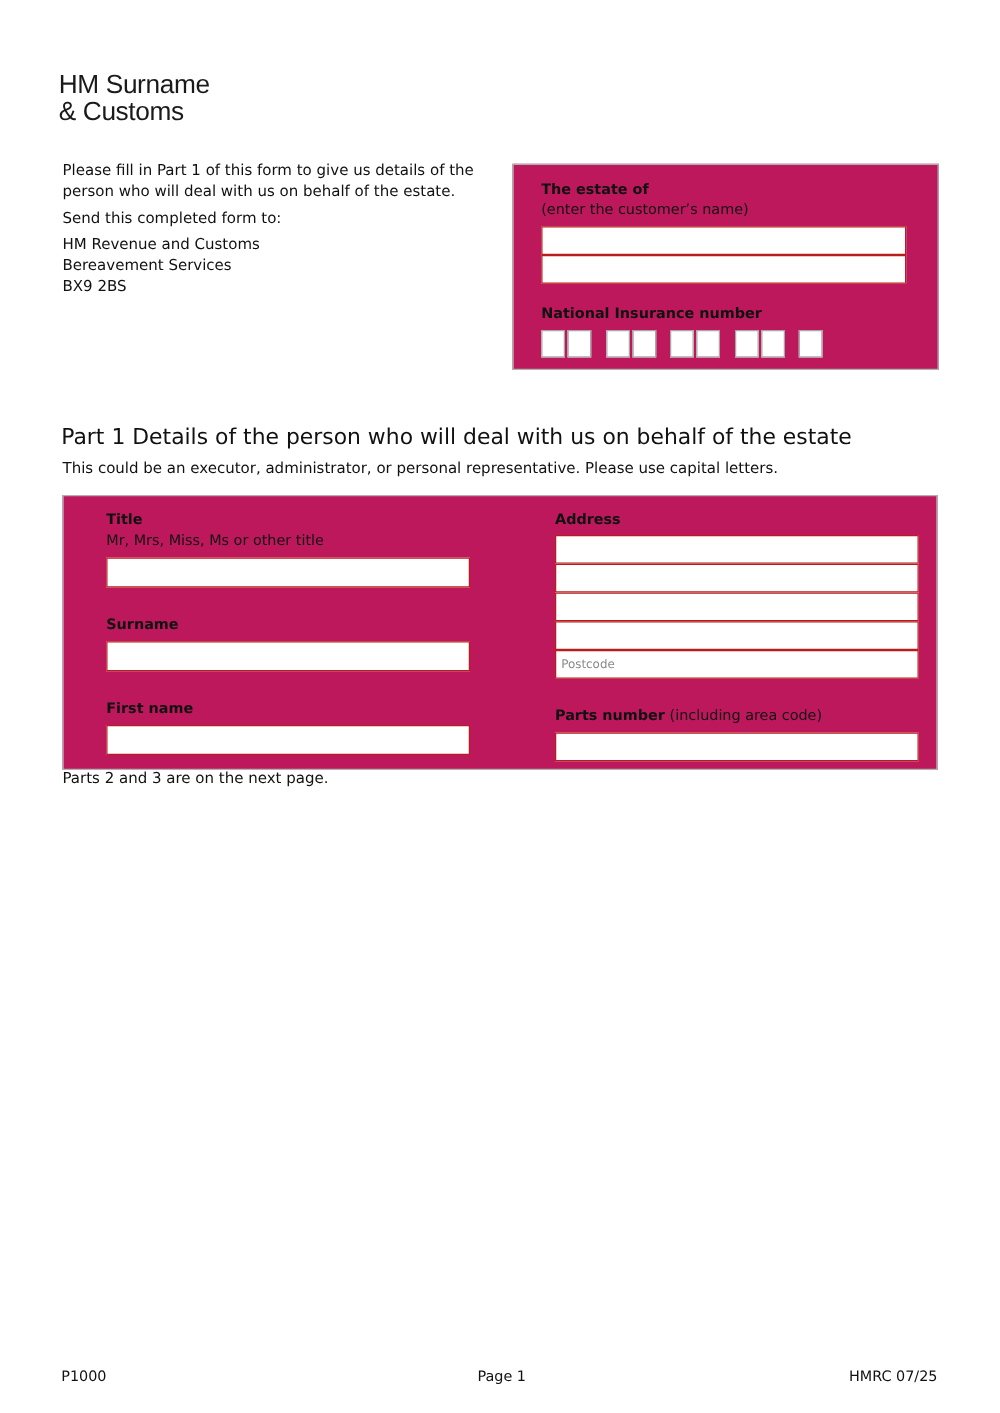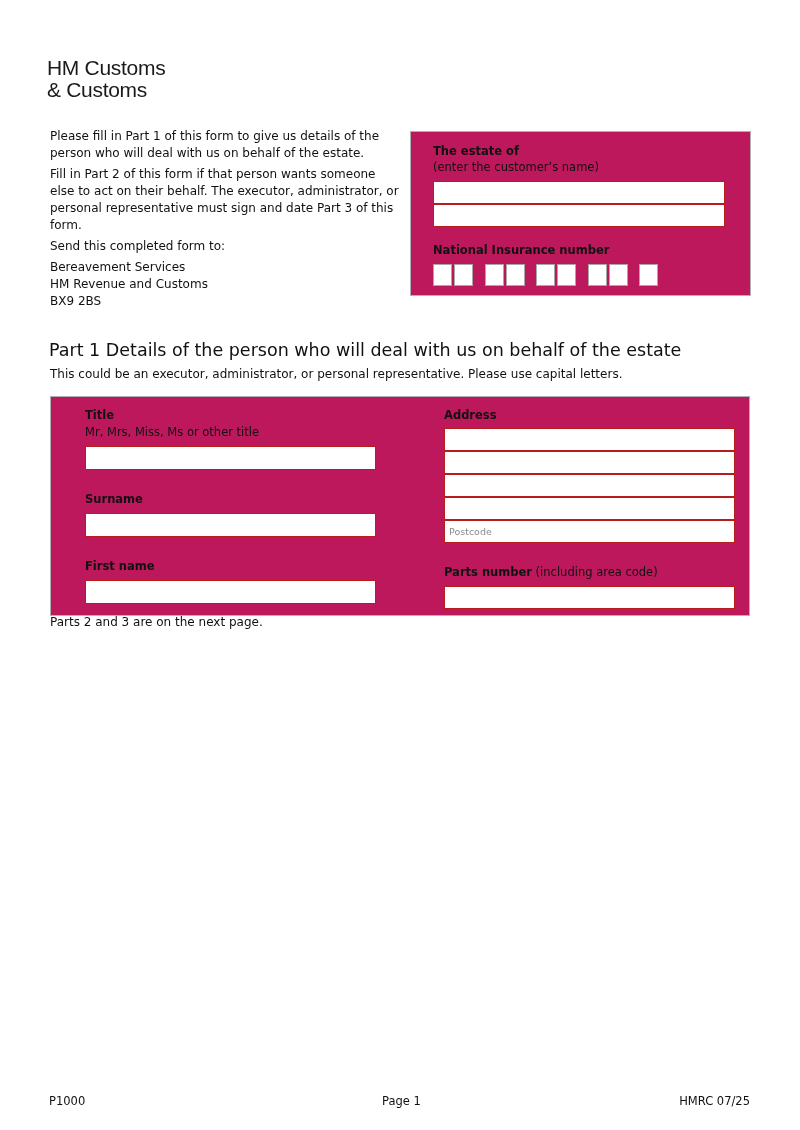--- a/index.html
+++ b/index.html
@@ -28,31 +28,30 @@
     .part1-panel { left: 50px; top: 396px; width: 700px; height: 220px; }
 
     .next-page { position: absolute; left: 50px; top: 615px; font-size: 12px; }
 
     .footer { position: absolute; top: 1094px; font-size: 11.5px; }
   </style>
 </head>
 <body>
 
 <div class="logo">
-  <div>HM Customs</div>
+  <div>HM Surname</div>
   <div>&amp; Customs</div>
 </div>
 
 <div class="intro">
   <p>Please fill in Part 1 of this form to give us details of the person who will deal with us on behalf of the estate.</p>
-  <p>Fill in Part 2 of this form if that person wants someone else to act on their behalf. The executor, administrator, or personal representative must sign and date Part 3 of this form.</p>
   <p>Send this completed form to:</p>
   <div class="addr">
+    <div>HM Revenue and Customs</div>
     <div>Bereavement Services</div>
-    <div>HM Revenue and Customs</div>
     <div>BX9 2BS</div>
   </div>
 </div>
 
 <div class="panel estate-panel">
   <div class="lbl label-bold" style="left:22px; top:11px;">The estate of</div>
   <div class="lbl label-sub" style="left:22px; top:27px;">(enter the customer’s name)</div>
   <div class="field" style="left:22px; top:49px; width:292px; height:23px;"></div>
   <div class="field" style="left:22px; top:72px; width:292px; height:23px;"></div>
   <div class="lbl label-bold" style="left:22px; top:110px;">National Insurance number</div>

